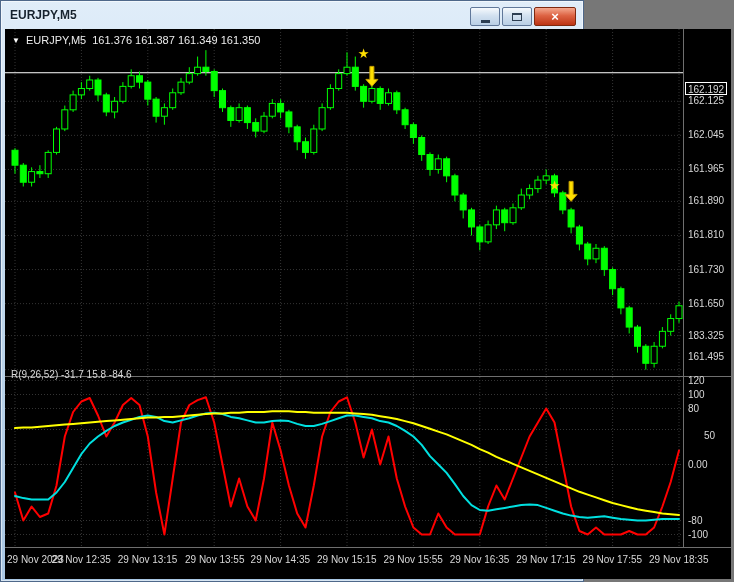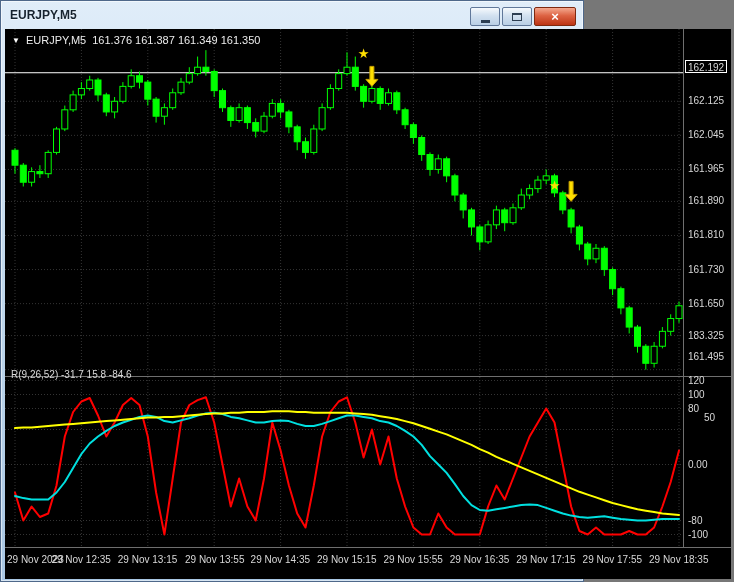--- a/index.html
+++ b/index.html
@@ -268,36 +268,36 @@
         <g>
           <polyline points="10.0,115.5 18.3,143.5 26.6,129.5 34.9,140.0 43.2,136.5 51.5,108.5 59.8,59.5 68.1,35.0 76.4,24.5 84.7,21.0 93.0,38.5 101.3,59.5 109.6,45.5 117.9,28.0 126.2,21.0 134.5,28.0 142.8,59.5 151.1,115.5 159.4,157.5 167.7,101.5 176.0,45.5 184.3,28.0 192.6,23.1 200.9,20.3 209.2,45.5 217.5,87.5 225.8,129.5 234.1,101.5 242.4,129.5 250.7,143.5 259.0,101.5 267.3,45.5 275.6,73.5 283.9,108.5 292.2,136.5 300.5,150.5 308.8,108.5 317.1,59.5 325.4,35.0 333.7,24.5 342.0,20.3 350.3,45.5 358.6,80.5 366.9,52.5 375.2,87.5 383.5,59.5 391.8,101.5 400.1,129.5 408.4,150.5 416.7,157.5 425.0,157.5 433.3,136.5 441.6,150.5 449.9,157.5 458.2,157.5 466.5,157.5 474.8,157.5 483.1,129.5 491.4,108.5 499.7,122.5 508.0,101.5 516.3,80.5 524.6,59.5 532.9,45.5 541.2,31.5 549.5,45.5 557.8,87.5 566.1,129.5 574.4,154.0 582.7,157.5 591.0,150.5 599.3,157.5 607.6,157.5 615.9,157.5 624.2,154.0 632.5,157.5 640.8,157.5 649.1,150.5 657.4,129.5 665.7,105.0 674.0,73.5" fill="none" stroke="#FF0000" stroke-width="2" stroke-linejoin="round" stroke-linecap="round"></polyline>
           <polyline points="10.0,119.0 18.3,121.1 26.6,122.5 34.9,122.5 43.2,122.5 51.5,115.5 59.8,105.0 68.1,91.0 76.4,77.0 84.7,66.5 93.0,59.5 101.3,53.9 109.6,49.0 117.9,45.5 126.2,42.7 134.5,39.9 142.8,38.5 151.1,39.9 159.4,44.1 167.7,45.5 176.0,43.4 184.3,41.3 192.6,38.5 200.9,36.4 209.2,35.7 217.5,37.1 225.8,39.9 234.1,41.3 242.4,43.4 250.7,45.5 259.0,45.5 267.3,44.1 275.6,43.4 283.9,44.1 292.2,46.9 300.5,49.0 308.8,49.0 317.1,46.9 325.4,44.1 333.7,41.3 342.0,38.5 350.3,38.5 358.6,39.9 366.9,41.3 375.2,44.1 383.5,45.5 391.8,49.0 400.1,53.9 408.4,59.5 416.7,67.9 425.0,79.1 433.3,87.5 441.6,95.9 449.9,107.1 458.2,119.0 466.5,128.1 474.8,133.0 483.1,133.7 491.4,132.3 499.7,130.9 508.0,129.5 516.3,128.1 524.6,127.4 532.9,128.1 541.2,130.9 549.5,133.7 557.8,136.5 566.1,138.6 574.4,140.0 582.7,140.7 591.0,140.0 599.3,139.3 607.6,140.7 615.9,142.1 624.2,142.8 632.5,143.5 640.8,143.5 649.1,142.8 657.4,142.1 665.7,142.1 674.0,142.1" fill="none" stroke="#00E0E0" stroke-width="2" stroke-linejoin="round" stroke-linecap="round"></polyline>
           <polyline points="10.0,51.1 18.3,50.4 26.6,50.4 34.9,49.7 43.2,49.0 51.5,48.3 59.8,47.6 68.1,46.9 76.4,46.2 84.7,45.5 93.0,44.8 101.3,44.1 109.6,43.4 117.9,42.7 126.2,42.0 134.5,41.3 142.8,40.6 151.1,40.6 159.4,39.9 167.7,39.9 176.0,39.2 184.3,38.5 192.6,37.8 200.9,37.1 209.2,36.4 217.5,36.4 225.8,35.7 234.1,35.7 242.4,35.0 250.7,35.0 259.0,35.0 267.3,34.3 275.6,34.3 283.9,34.3 292.2,35.0 300.5,35.0 308.8,35.7 317.1,35.7 325.4,35.7 333.7,35.7 342.0,35.7 350.3,36.4 358.6,37.1 366.9,37.8 375.2,39.2 383.5,40.6 391.8,42.0 400.1,44.1 408.4,46.2 416.7,49.0 425.0,51.8 433.3,54.6 441.6,57.4 449.9,60.9 458.2,64.4 466.5,67.9 474.8,72.1 483.1,75.6 491.4,79.8 499.7,83.3 508.0,86.8 516.3,90.3 524.6,93.8 532.9,97.3 541.2,100.8 549.5,104.3 557.8,107.8 566.1,111.3 574.4,114.8 582.7,117.6 591.0,120.4 599.3,123.2 607.6,126.0 615.9,128.1 624.2,130.2 632.5,132.3 640.8,133.7 649.1,135.1 657.4,136.5 665.7,137.2 674.0,137.9" fill="none" stroke="#FFFF00" stroke-width="2" stroke-linejoin="round" stroke-linecap="round"></polyline>
         </g>
       </svg>
     <div class="vsep"></div>
     <div class="hsep"></div>
     <div class="hsep2"></div>
     <div id="price-axis">
-        <div class="axis-label boxed" style="top: 31px;">162.192</div>
+        <div class="axis-label boxed" style="top: 53px;">162.192</div>
         <div class="axis-label" style="top: 65.29px;">162.125</div>
         <div class="axis-label" style="top: 99.37px;">162.045</div>
         <div class="axis-label" style="top: 133.45px;">161.965</div>
         <div class="axis-label" style="top: 165.4px;">161.890</div>
         <div class="axis-label" style="top: 199.48px;">161.810</div>
         <div class="axis-label" style="top: 233.56px;">161.730</div>
         <div class="axis-label" style="top: 267.64px;">161.650</div>
         <div class="axis-label" style="top: 299.59px;">183.325</div>
         <div class="axis-label" style="top: 321px;">161.495</div>
       </div>
     <div id="ind-axis">
         <div class="axis-label" style="top: -3.5px;">120</div>
         <div class="axis-label" style="top: 10.5px;">100</div>
         <div class="axis-label" style="top: 24.5px;">80</div>
-        <div class="axis-label" style="top: 34px; padding-left: 16px;">50</div>
+        <div class="axis-label" style="top: 52px; padding-left: 16px;">50</div>
         <div class="axis-label" style="top: 80.5px;">0.00</div>
         <div class="axis-label" style="top: 136.5px;">-80</div>
         <div class="axis-label" style="top: 150.5px;">-100</div>
       </div>
     <div id="time-axis">
         <div class="time-label" style="left: 2px;">29 Nov 2023</div>
         <div class="time-label" style="left: 46.4px;">29 Nov 12:35</div>
         <div class="time-label" style="left: 112.8px; text-align: center;">29 Nov 13:15</div>
         <div class="time-label" style="left: 180px;">29 Nov 13:55</div>
         <div class="time-label" style="left: 245.6px;">29 Nov 14:35</div>

